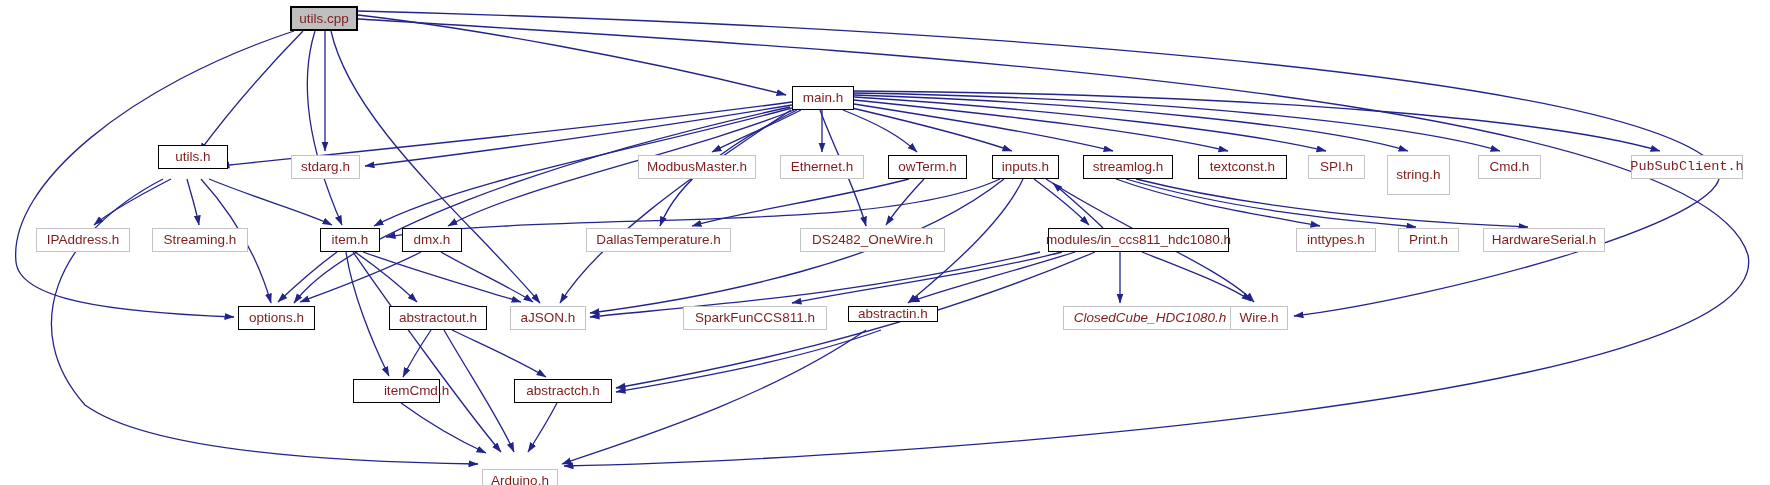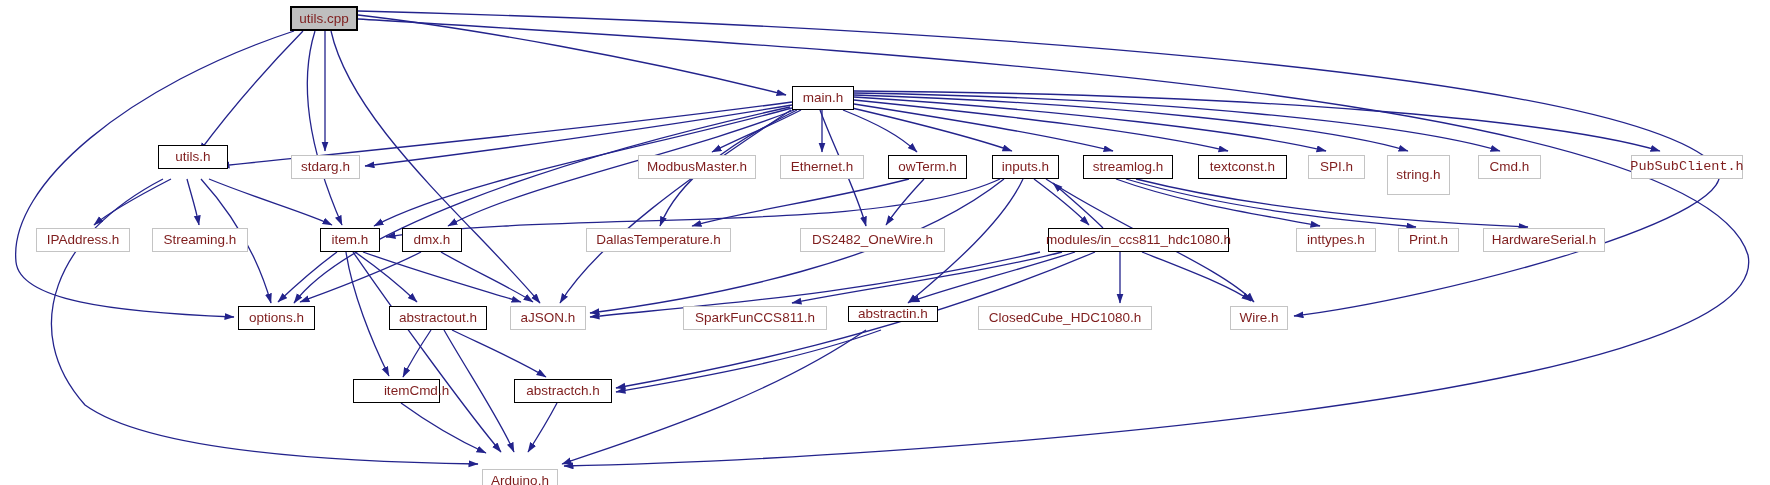--- a/index.html
+++ b/index.html
@@ -110,19 +110,19 @@
       <div class="node external" style="left: 800px; top: 228px; width: 145px; height: 24px;">DS2482_OneWire.h</div>
       <div class="node internal" style="left: 1004px; top: 228px; width: 181px; height: 24px; margin-left: 44px;">modules/in_ccs811_hdc1080.h</div>
       <div class="node external" style="left: 1296px; top: 228px; width: 80px; height: 24px;">inttypes.h</div>
       <div class="node external" style="left: 1398px; top: 228px; width: 61px; height: 24px;">Print.h</div>
       <div class="node external" style="left: 1483px; top: 228px; width: 122px; height: 24px;">HardwareSerial.h</div>
       <div class="node internal" style="left: 238px; top: 306px; width: 77px; height: 24px;">options.h</div>
       <div class="node internal" style="left: 389px; top: 306px; width: 98px; height: 24px;">abstractout.h</div>
       <div class="node external" style="left: 510px; top: 306px; width: 76px; height: 24px;">aJSON.h</div>
       <div class="node external" style="left: 683px; top: 306px; width: 144px; height: 24px;">SparkFunCCS811.h</div>
       <div class="node internal" style="left: 848px; top: 306px; width: 90px; height: 16px;">abstractin.h</div>
-      <div class="node external" style="left: 978px; top: 306px; width: 174px; height: 24px;">ClosedCube_HDC1080.h</div>
+      <div class="node external" style="left: 1063px; top: 306px; width: 174px; height: 24px; font-style: italic;">ClosedCube_HDC1080.h</div>
       <div class="node external" style="left: 1230px; top: 306px; width: 58px; height: 24px;">Wire.h</div>
       <div class="node internal" style="left: 353px; top: 379px; width: 87px; height: 24px; padding-left: 40px;">itemCmd.h</div>
       <div class="node internal" style="left: 514px; top: 379px; width: 98px; height: 24px;">abstractch.h</div>
       <div class="node external" style="left: 482px; top: 455px; width: 76px; height: 24px; margin-top: 14px;">Arduino.h</div>
     </div>
 </div>
 
 </body></html>

